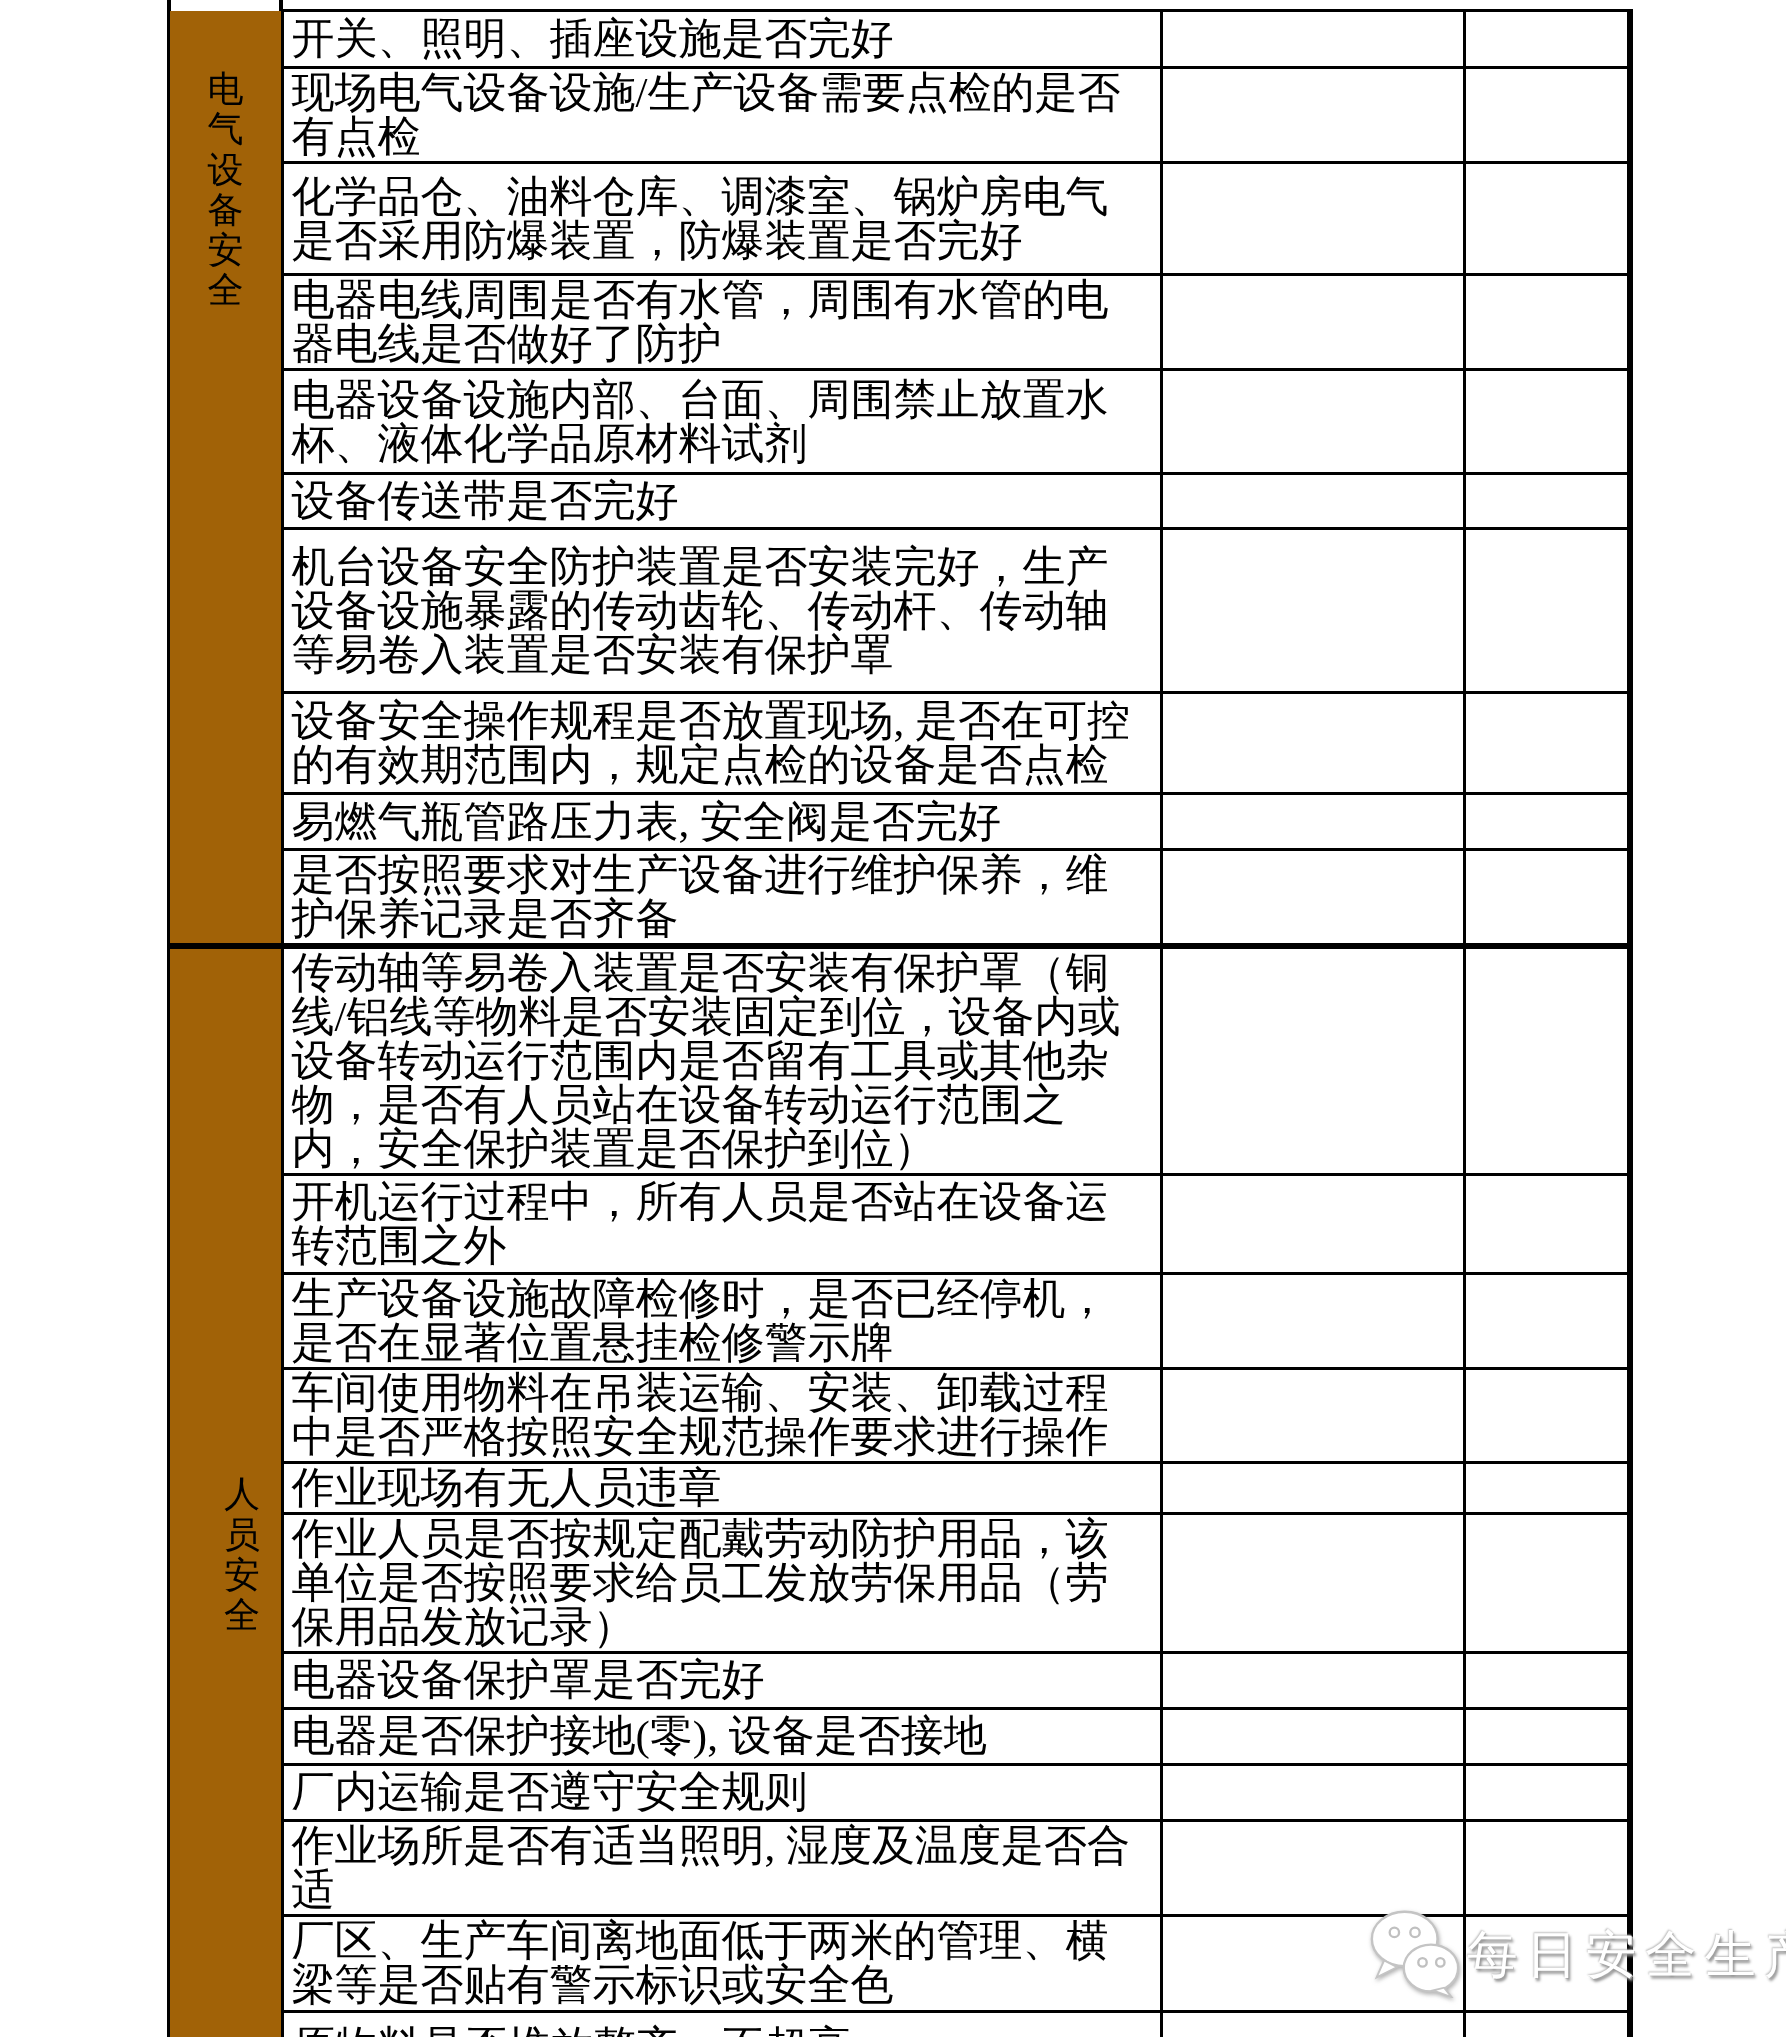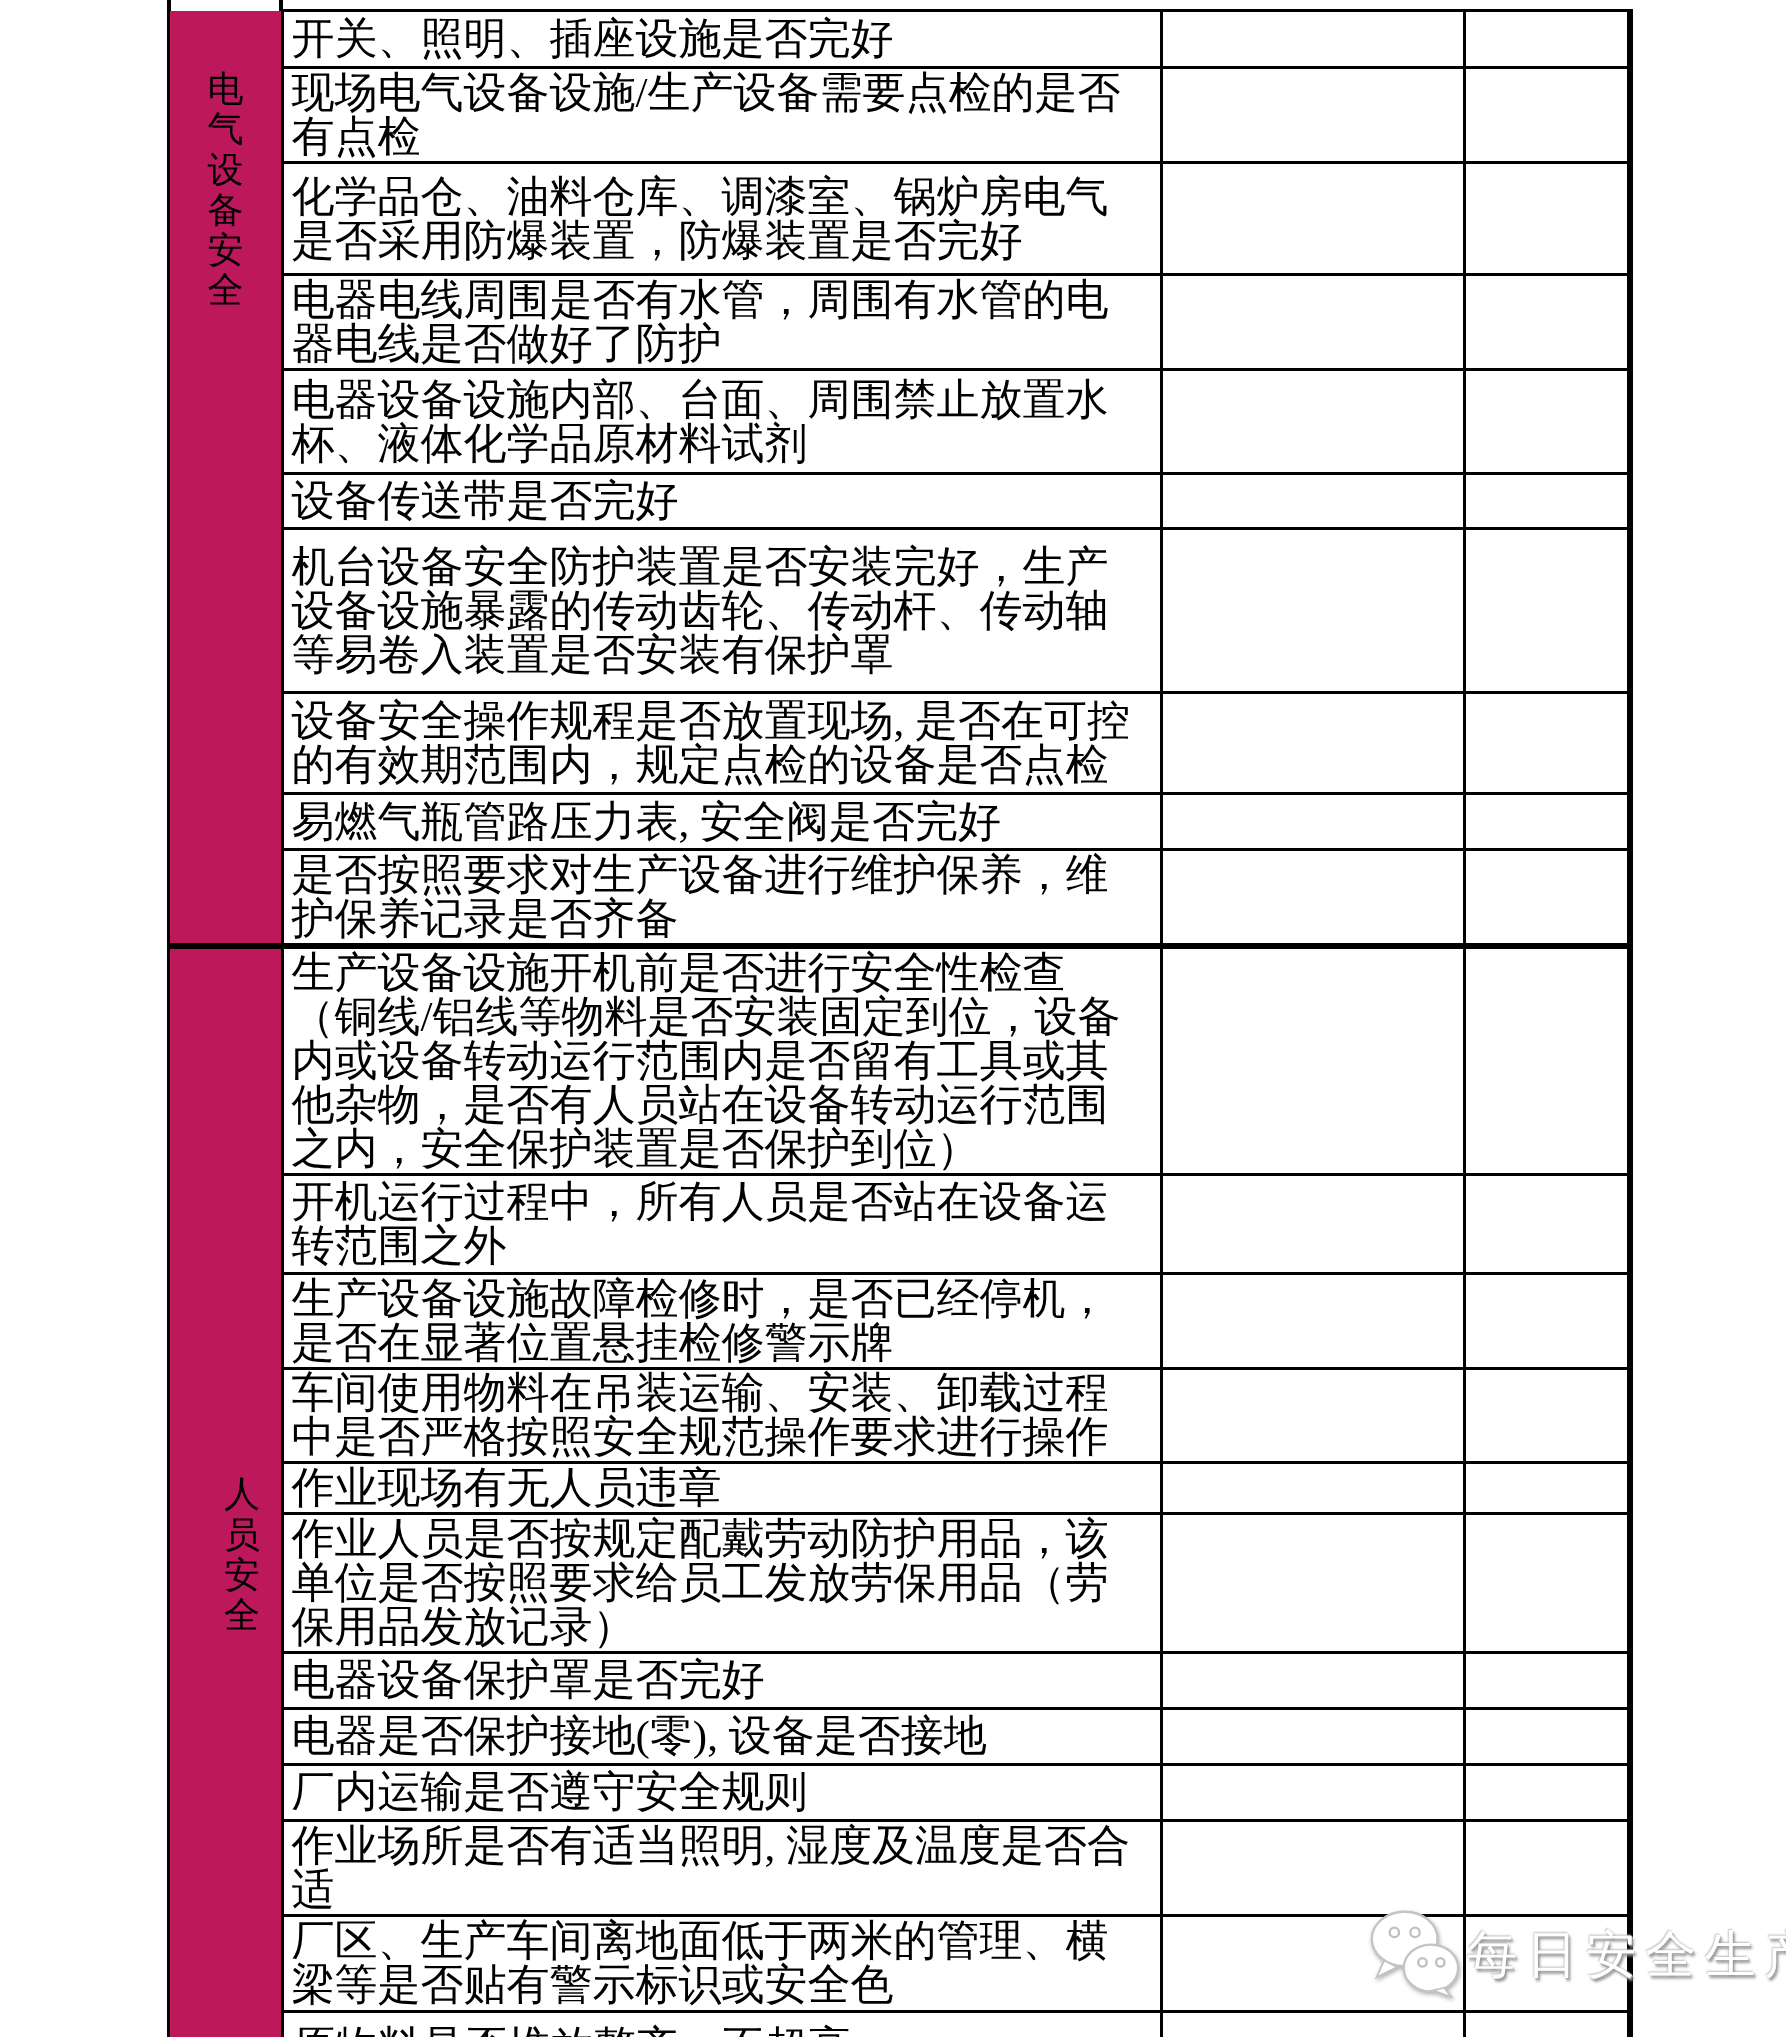--- a/index.html
+++ b/index.html
@@ -39,21 +39,21 @@
     border-collapse: collapse;
     table-layout: fixed;
   }
   td {
     border: 3.8px solid #000;
     box-sizing: border-box;
   }
   td.cat {
     border-left: 3.8px solid #000;
     text-align: center;
-    background: #be185d;
+    background: #a16207;
   }
   td.cat0 { border-top: 0; vertical-align: top; padding-top: 58px; border-bottom-width: 6.6px; }
   td.cat1 { vertical-align: middle; border-bottom-width: 6.6px; padding-left: 34px; }
   .cat-label {
     font-size: 36px;
     line-height: 1.12;
     width: 1.06em;
     margin: 0 auto;
     word-break: break-all;
     letter-spacing: 0;
@@ -156,21 +156,21 @@
         </tr>
         <tr class="sec-end">
           <td class="item" style="height: 94px;">是否按照要求对生产设备进行维护保养，维护保养记录是否齐备</td>
           <td class="val v0"></td>
           <td class="val v1"></td>
         </tr>
         <tr>
           <td class="cat cat1" rowspan="13">
             <div class="cat-label">人员安全</div>
           </td>
-          <td class="item" style="height: 174px;">生产设备设施开机前是否进行安全性检查（铜线/铝线等物料是否安装固定到位，设备内或设备转动运行范围内是否留有工具或其他杂物，是否有人员站在设备转动运行范围之内，安全保护装置是否保护到位）</td>
+          <td class="item" style="height: 174px;">传动轴等易卷入装置是否安装有保护罩（铜线/铝线等物料是否安装固定到位，设备内或设备转动运行范围内是否留有工具或其他杂物，是否有人员站在设备转动运行范围之内，安全保护装置是否保护到位）</td>
           <td class="val v0"></td>
           <td class="val v1"></td>
         </tr>
         <tr>
           <td class="item" style="height: 99px;">开机运行过程中，所有人员是否站在设备运转范围之外</td>
           <td class="val v0"></td>
           <td class="val v1"></td>
         </tr>
         <tr>
           <td class="item" style="height: 94px;">生产设备设施故障检修时，是否已经停机，是否在显著位置悬挂检修警示牌</td>

